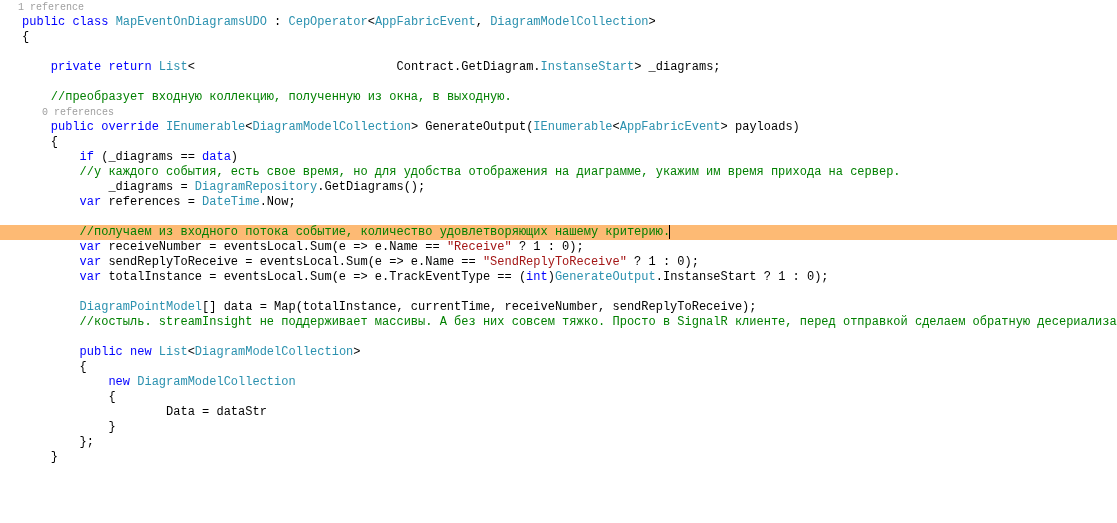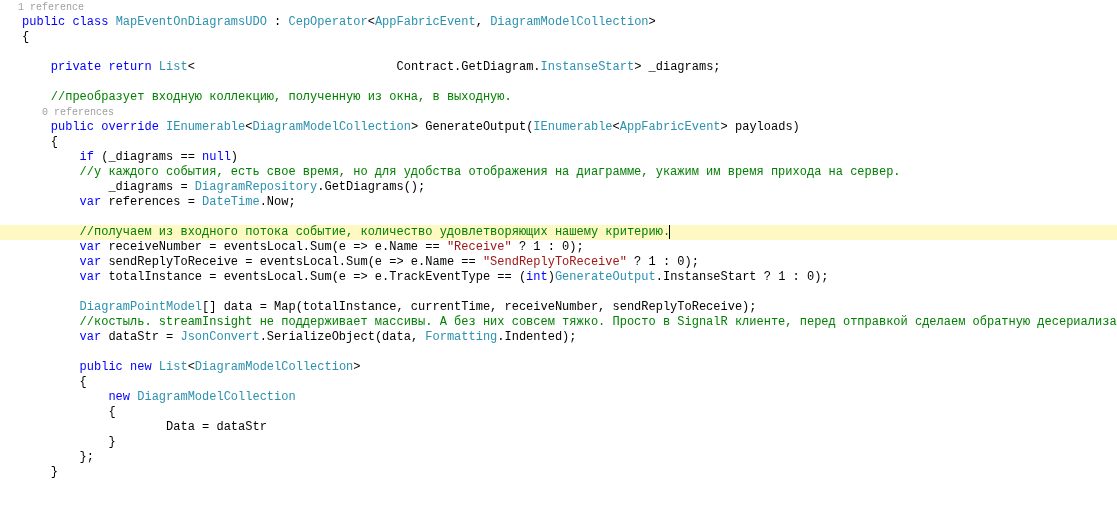--- a/index.html
+++ b/index.html
@@ -4,21 +4,21 @@
 <style>
   html,body{margin:0;padding:0;background:#fff;font-family:Consolas,'Courier New',monospace;font-size:12px;line-height:15px;color:#000;}
   .editor{width:1117px;height:523px;overflow:hidden;}
   .line{white-space:pre;padding-left:22px;}
   .codelens{color:#a0a0a0;font-size:10px;padding-left:18px;white-space:pre;}
   .kw{color:#0000ff;}
   .type{color:#2b91af;}
   .cmt{color:#008000;}
   .str{color:#a31515;}
   .txt{color:#000;}
-  .hl{background:#fef9c3;}
+  .hl{background:#fdba74;}
   .caret{border-left:1px solid #000;margin-left:-1px;}
 </style>
 </head>
 <body>
 
 <div class="editor">
 
 <div class="codelens">1 reference</div>
 
 <div class="line"><span class="kw">public</span><span class="txt"> </span><span class="kw">class</span><span class="txt"> </span><span class="type">MapEventOnDiagramsUDO</span><span class="txt"> : </span><span class="type">CepOperator</span><span class="txt">&lt;</span><span class="type">AppFabricEvent</span><span class="txt">, </span><span class="type">DiagramModelCollection</span><span class="txt">&gt;</span></div>
@@ -31,21 +31,21 @@
 <div class="line">&nbsp;</div>
 
 <div class="line"><span>    </span><span class="cmt">//преобразует входную коллекцию, полученную из окна, в выходную.</span></div>
 
 <div class="codelens">    <span>0 references</span></div>
 
 <div class="line"><span>    </span><span class="kw">public</span><span class="txt"> </span><span class="kw">override</span><span class="txt"> </span><span class="type">IEnumerable</span><span class="txt">&lt;</span><span class="type">DiagramModelCollection</span><span class="txt">&gt; GenerateOutput(</span><span class="type">IEnumerable</span><span class="txt">&lt;</span><span class="type">AppFabricEvent</span><span class="txt">&gt; payloads)</span></div>
 
 <div class="line"><span>    </span><span class="txt">{</span></div>
 
-<div class="line"><span>        </span><span class="kw">if</span><span class="txt"> (_diagrams == </span><span class="kw">null</span><span class="txt">)</span></div>
+<div class="line"><span>        </span><span class="kw">if</span><span class="txt"> (_diagrams == </span><span class="kw">data</span><span class="txt">)</span></div>
 
 <div class="line"><span>        </span><span class="cmt">//у каждого события, есть свое время, но для удобства отображения на диаграмме, укажим им время прихода на сервер.</span></div>
 
 <div class="line"><span>        </span><span class="txt">    _diagrams = </span><span class="type">DiagramRepository</span><span class="txt">.GetDiagrams();</span></div>
 
 <div class="line"><span>        </span><span class="kw">var</span><span class="txt"> references = </span><span class="type">DateTime</span><span class="txt">.Now;</span></div>
 
 
 <div class="line">&nbsp;</div>
 
@@ -56,21 +56,20 @@
 <div class="line"><span>        </span><span class="kw">var</span><span class="txt"> sendReplyToReceive = eventsLocal.Sum(e =&gt; e.Name == </span><span class="str">"SendReplyToReceive"</span><span class="txt"> ? 1 : 0);</span></div>
 
 <div class="line"><span>        </span><span class="kw">var</span><span class="txt"> totalInstance = eventsLocal.Sum(e =&gt; e.TrackEventType == (</span><span class="kw">int</span><span class="txt">)</span><span class="type">GenerateOutput</span><span class="txt">.InstanseStart ? 1 : 0);</span></div>
 
 <div class="line">&nbsp;</div>
 
 <div class="line"><span>        </span><span class="type">DiagramPointModel</span><span class="txt">[] data = Map(totalInstance, currentTime, receiveNumber, sendReplyToReceive);</span></div>
 
 <div class="line"><span>        </span><span class="cmt">//костыль. streamInsight не поддерживает массивы. А без них совсем тяжко. Просто в SignalR клиенте, перед отправкой сделаем обратную десериализацию.</span></div>
 
-<div class="line"><span>        </span><span class="kw">var</span><span class="txt"> dataStr = </span><span class="type">JsonConvert</span><span class="txt">.SerializeObject(data, </span><span class="type">Formatting</span><span class="txt">.Indented);</span></div>
 
 <div class="line">&nbsp;</div>
 
 <div class="line"><span>        </span><span class="kw">public</span><span class="txt"> </span><span class="kw">new</span><span class="txt"> </span><span class="type">List</span><span class="txt">&lt;</span><span class="type">DiagramModelCollection</span><span class="txt">&gt;</span></div>
 
 <div class="line"><span>        </span><span class="txt">{</span></div>
 
 <div class="line"><span>            </span><span class="kw">new</span><span class="txt"> </span><span class="type">DiagramModelCollection</span></div>
 
 <div class="line"><span>            </span><span class="txt">{</span></div>

